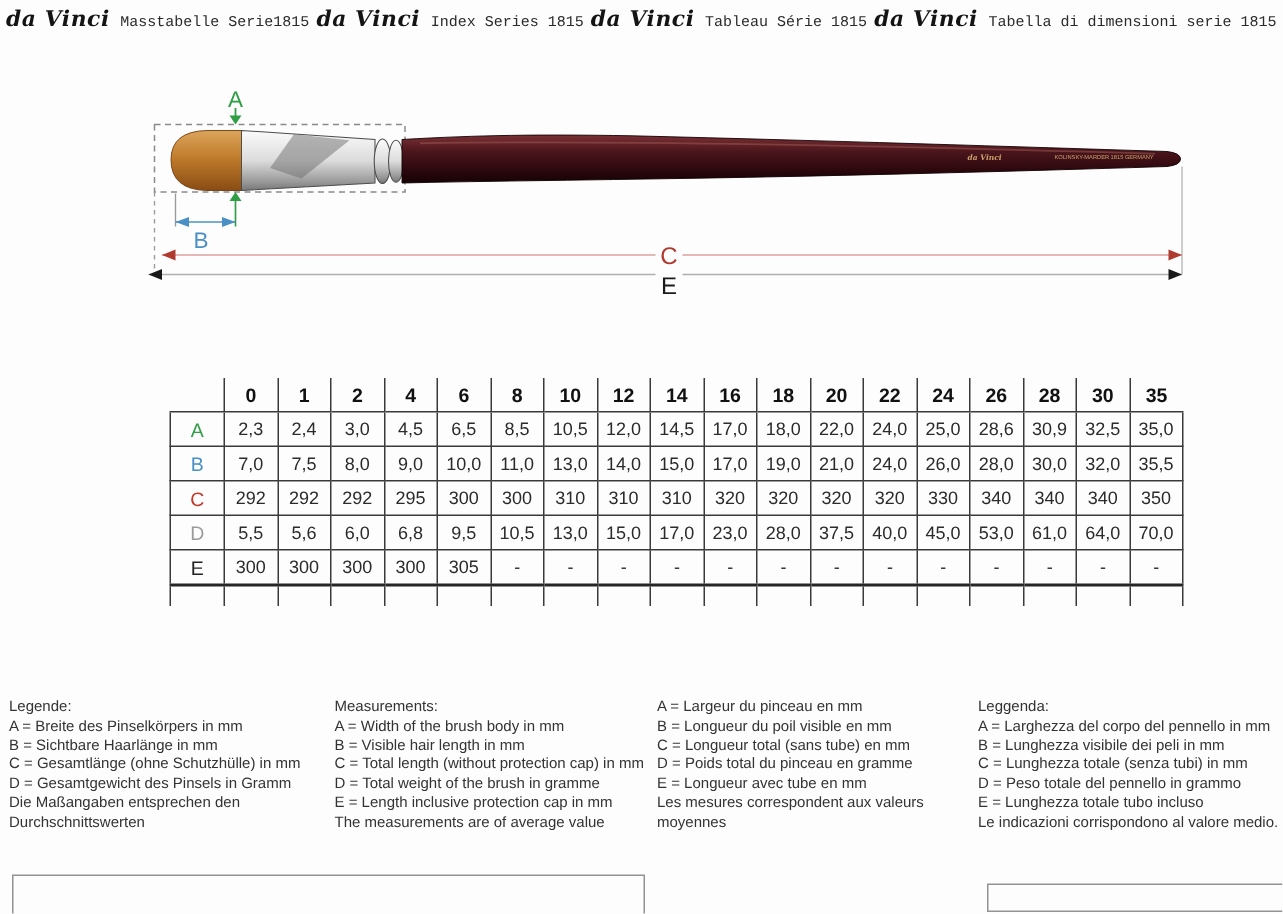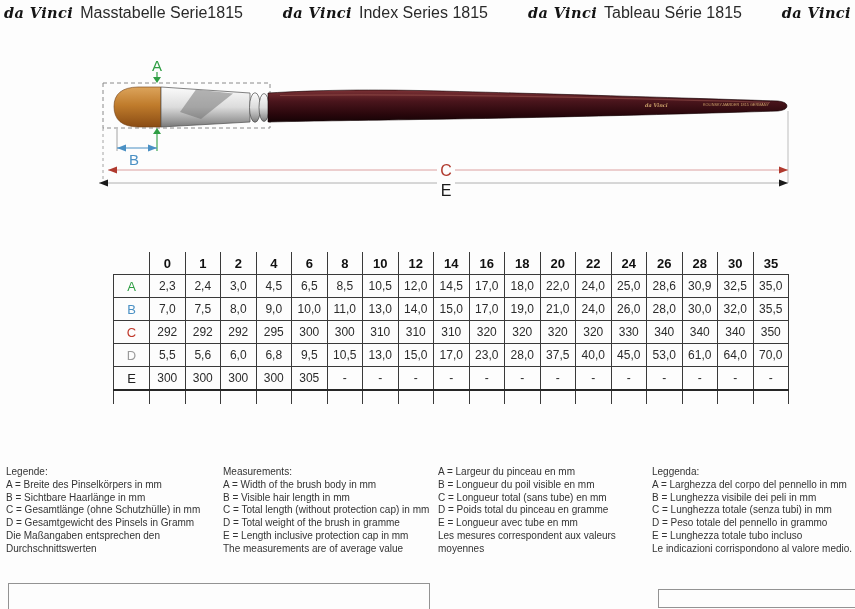--- a/index.html
+++ b/index.html
@@ -11,21 +11,21 @@
   .top-header {
     position:absolute; top:4px; left:4px; right:4px;
     display:flex; justify-content:space-between; align-items:baseline;
     white-space:nowrap;
   }
   .header-group { display:flex; align-items:baseline; gap:7px; }
   .brand {
     font-family:"DejaVu Serif", serif; font-style:italic; font-weight:bold;
     font-size:14.5px; letter-spacing:.4px; color:#141414;
   }
-  .header-title { font-size:16px; color:#2a2a2a; }
+  .header-title { font-size:10px; color:#2a2a2a;font-family:Liberation Mono, monospace; }
 
   
   .illustration { position:absolute; top:48px; left:0; width:855px; height:160px; }
 
   
   table.size-table {
     position:absolute; top:252px; left:113px; width:676px;
     border-collapse:collapse; table-layout:fixed; font-size:12px;
   }
   table.size-table col.lbl { width:36px; }
@@ -61,20 +61,21 @@
   <div class="header-group">
     <span class="brand">da Vinci</span>
     <span class="header-title">Index Series 1815</span>
   </div>
   <div class="header-group">
     <span class="brand">da Vinci</span>
     <span class="header-title">Tableau Série 1815</span>
   </div>
   <div class="header-group">
     <span class="brand">da Vinci</span>
+    <span class="header-title">Tabella di dimensioni serie 1815</span>
   </div>
 </div>
 
 <svg class="illustration" viewBox="0 0 855 160">
   <defs>
     <linearGradient id="hairGrad" x1="0" y1="0" x2="0" y2="1">
       <stop offset="0" stop-color="#dca45c"></stop>
         <stop offset="0.45" stop-color="#c07c2c"></stop>
         <stop offset="1" stop-color="#8a4c14"></stop>
     </linearGradient>

